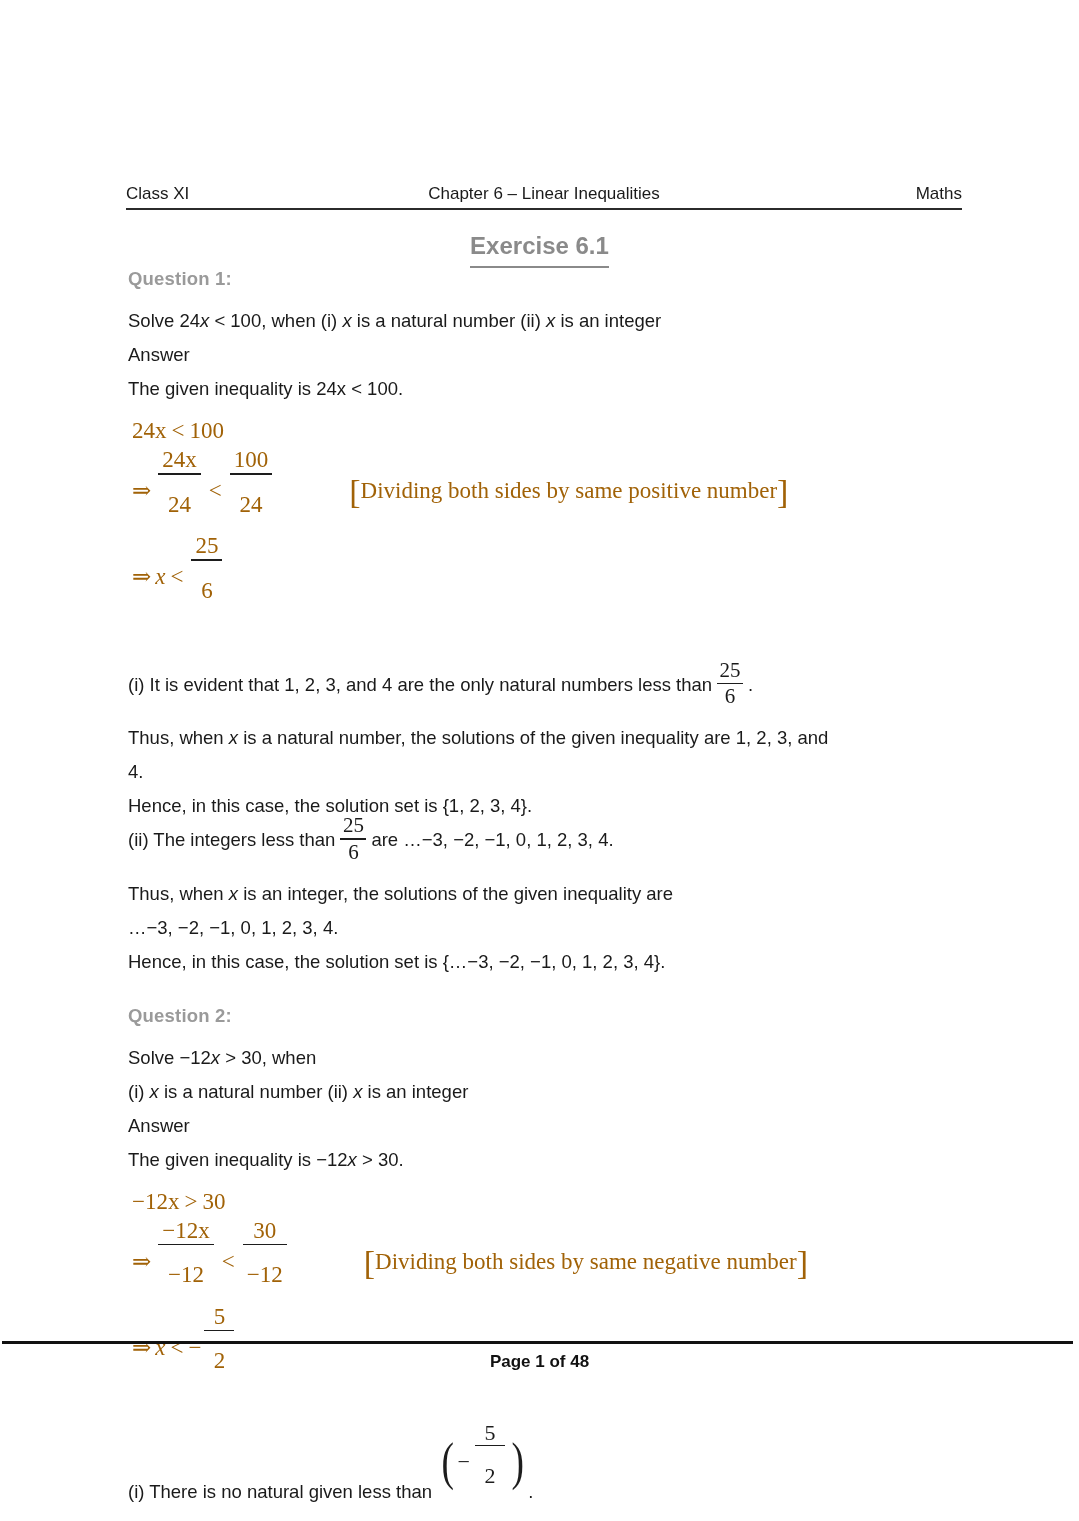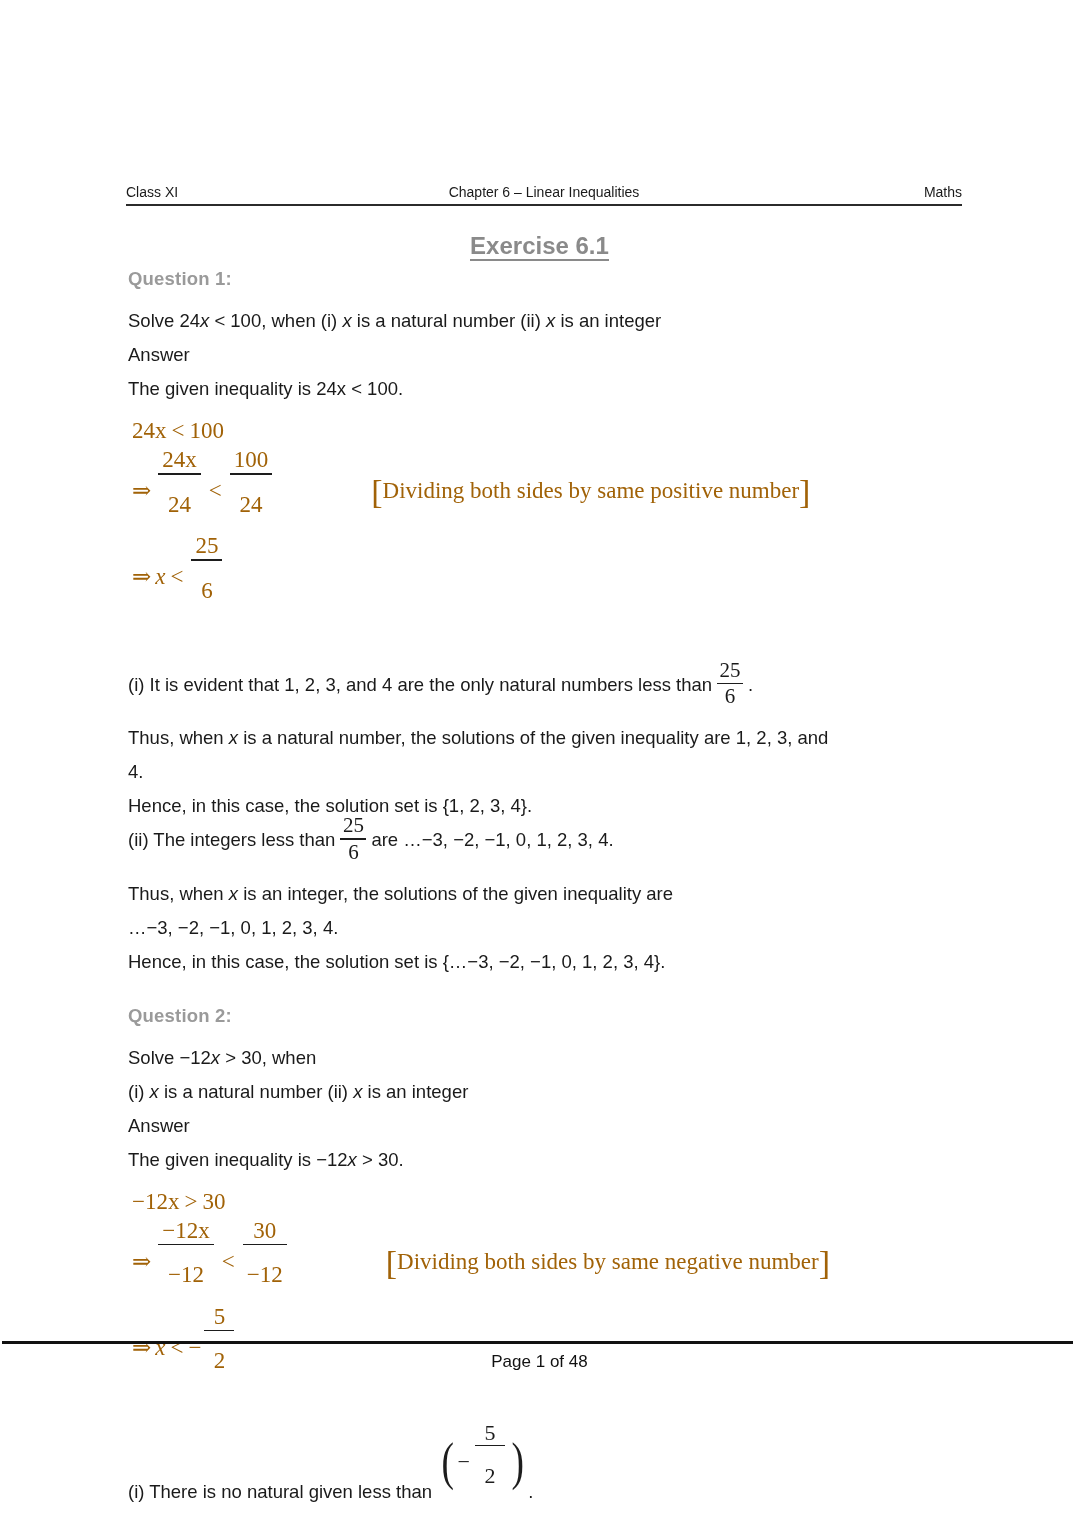--- a/index.html
+++ b/index.html
@@ -19,21 +19,21 @@
 
   
   .header {
     position: absolute;
     left: 126px;
     top: 184px;
     width: 836px;
     display: flex;
     justify-content: space-between;
     align-items: baseline;
-    font-size: 14px;
+    font-size: 17px;
     color: #1a1a1a;
     border-bottom: 2px solid #2b2b2b;
     padding-bottom: 4px;
   }
   .header .h-center {
     position: absolute;
     left: 0;
     right: 0;
     text-align: center;
   }
@@ -45,21 +45,21 @@
     left: 0;
     right: 0;
     top: 232px;
     text-align: center;
     font-size: 24px;
     font-weight: bold;
     color: #8a8a8a;
   }
   .exercise-title span {
     border-bottom: 2px solid #8a8a8a;
-    padding-bottom: 0;
+    padding-bottom: 7px;
   }
 
   
   .content {
     position: absolute;
     left: 128px;
     top: 268px;
     width: 840px;
   }
   .qhead {
@@ -90,21 +90,21 @@
     align-items: center;
     font-size: 23px;
     min-height: 34px;
   }
   .mline.tall { min-height: 62px; }
   .mline .arrow { margin-right: 4px; font-size: 23px; }
   .mline .rel { margin: 0 5px; }
   .note {
     font-family: "Liberation Serif", "DejaVu Serif", serif;
     font-size: 23px;
-    margin-left: 96px;
+    margin-left: 74px;
     white-space: nowrap;
   }
   .note .brk { font-size: 34px; vertical-align: -5px; line-height: 0; }
 
   
   .frac {
     display: inline-flex;
     flex-direction: column;
     align-items: center;
     vertical-align: middle;
@@ -179,21 +179,21 @@
     height: 2.5px;
     background: #111111;
   }
   .footer-text {
     position: absolute;
     left: 0;
     right: 0;
     top: 1352px;
     text-align: center;
     font-size: 17px;
-    font-weight: normal;
+    font-weight: bold;
     color: #111111;
   }
 </style>
 </head>
 <body>
 
 <div class="page">
 
   <div class="header">
     <span>Class XI</span>

